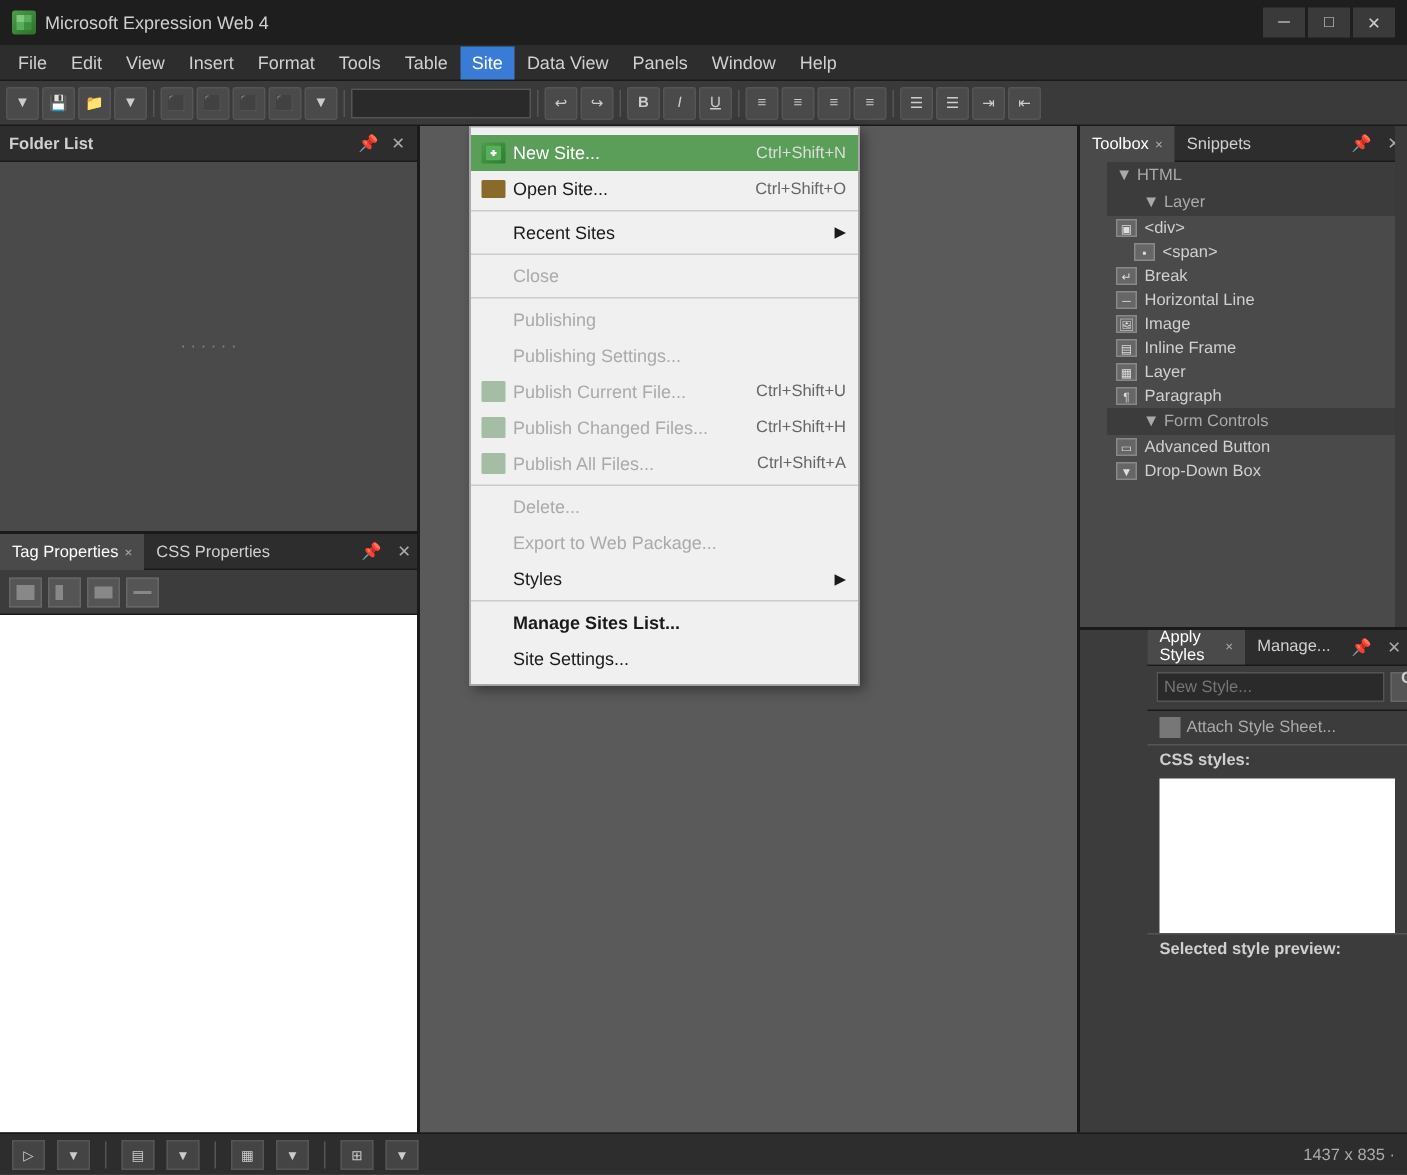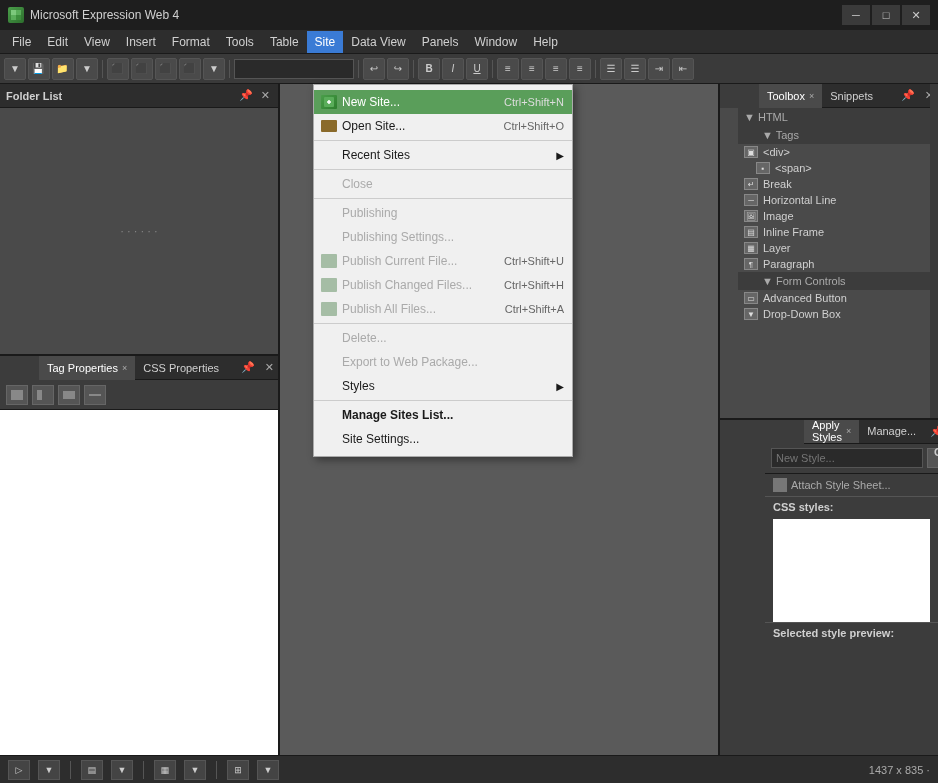--- a/index.html
+++ b/index.html
@@ -179,21 +179,20 @@
       height: 260px;
       display: flex;
       flex-direction: column;
     }
     .tab-header {
       height: 24px;
       background: #2d2d2d;
       display: flex;
       align-items: center;
       border-bottom: 1px solid #1a1a1a;
-      margin-left: 39px;
     }
     .tab-label {
       padding: 0 8px;
       height: 24px;
       display: flex;
       align-items: center;
       font-size: 11px;
       color: #d0d0d0;
       cursor: pointer;
     }
@@ -636,21 +635,21 @@
         </div>
         <div style="flex:1"></div>
         <span class="panel-ctrl-btn" style="padding:0 6px">📌</span>
         <span class="panel-ctrl-btn" style="padding:0 4px">✕</span>
       </div>
       <div class="toolbox-scroll">
         <div class="tree-section-header">
           <span>▼ HTML</span>
         </div>
         <div class="tree-section-header tree-sub-item">
-          <span>▼ Tags</span>
+          <span>▼ Layer</span>
         </div>
         <div class="tree-item tree-sub-item">
           <span class="tree-item-icon">▣</span>
           <span>&lt;div&gt;</span>
         </div>
         <div class="tree-item" style="padding-left:36px">
           <span class="tree-item-icon">▪</span>
           <span>&lt;span&gt;</span>
         </div>
         <div class="tree-item tree-sub-item">

